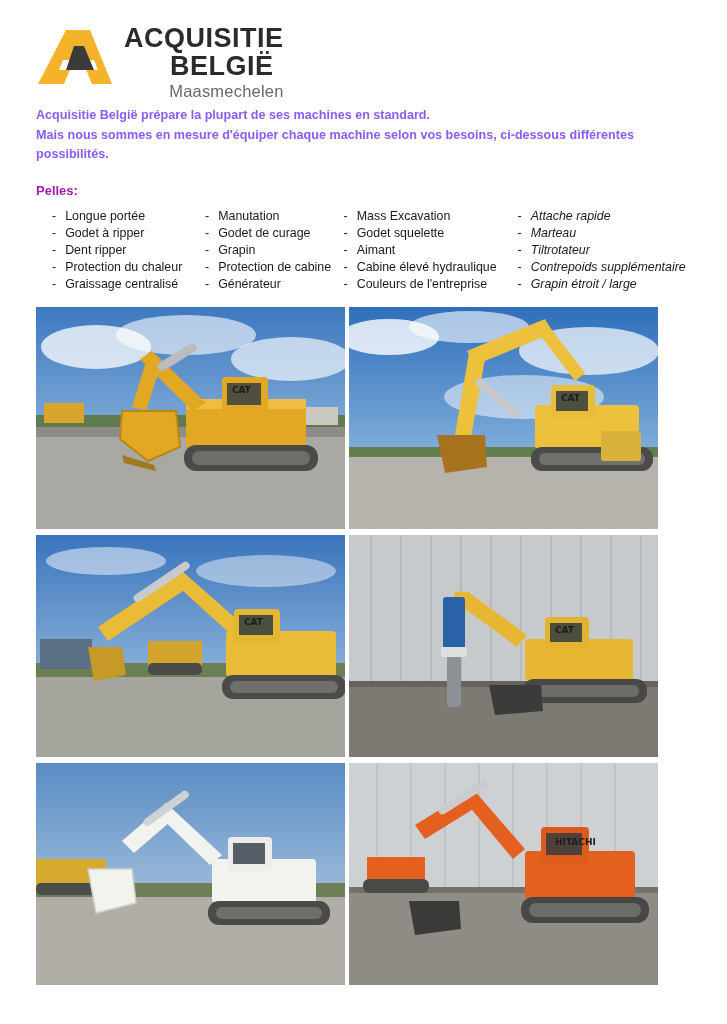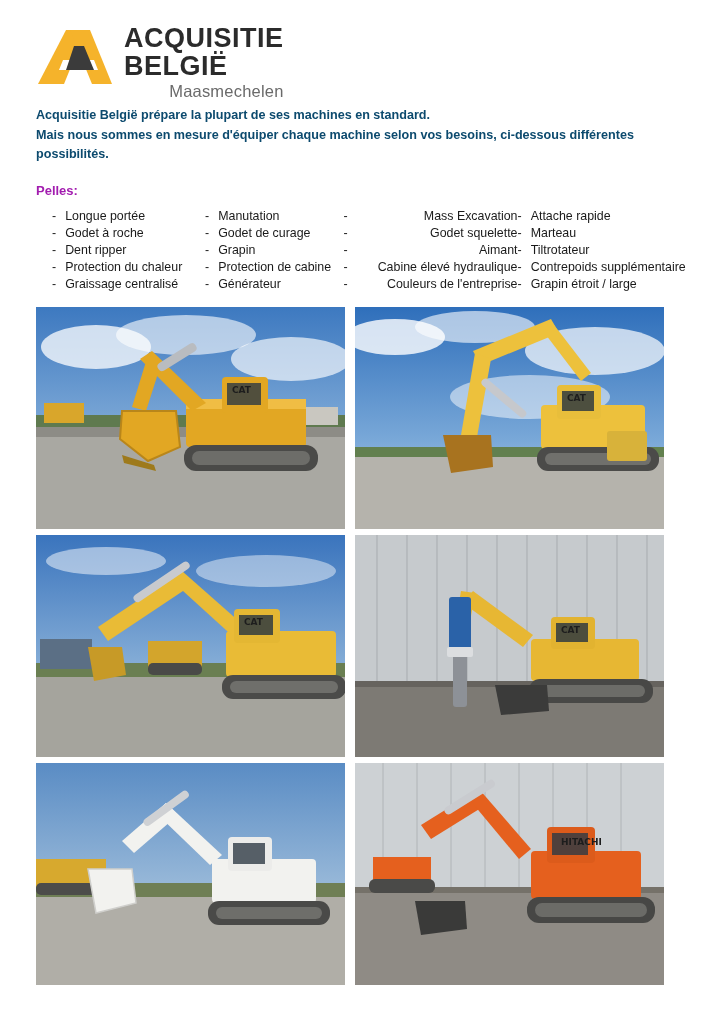--- a/index.html
+++ b/index.html
@@ -44,38 +44,38 @@
     padding-top: 3px;
   }
   .logo-line1, .logo-line2 {
     font-family: "Liberation Sans", sans-serif;
     font-weight: bold;
     font-size: 27px;
     letter-spacing: 0.5px;
     color: #2b2b2b;
     display: block;
   }
-  .logo-line2 { margin-top: 1px; }
+  .logo-line2 { margin-top: 1px; margin-left: 46px; }
   .logo-sub {
     display: block;
     font-size: 16.5px;
     color: #6a6a6a;
     margin-top: 3px;
     letter-spacing: 0.2px;
     text-align: right;
   }
 
   
   .intro {
     margin: 14px 0 0 36px;
     width: 660px;
     font-size: 12.6px;
     font-weight: bold;
     line-height: 1.55;
-    color: #0c4a6e;
+    color: #8b5cf6;
   }
   .intro p { margin: 0; }
 
   
   .section-title {
     margin: 18px 0 0 36px;
     font-size: 13px;
     font-weight: bold;
     color: #a21caf;
   }
@@ -92,31 +92,31 @@
     padding: 1.5px 0;
     vertical-align: top;
     white-space: nowrap;
   }
   .opt-dash {
     width: 18px;
     padding-right: 4px;
   }
   .col-a { width: 152px; }
   .col-b { width: 132px; }
-  .col-c { width: 172px; text-align: right; }
-  .col-d { width: 180px; }
+  .col-c { width: 172px; }
+  .col-d { width: 180px; font-style: italic; }
 
   
   .grid {
     margin: 14px 0 0 36px;
     width: 655px;
     display: grid;
     grid-template-columns: 309px 309px;
     grid-template-rows: 222px 222px 222px;
-    gap: 6px 10px;
+    gap: 6px 4px;
   }
   .photo {
     position: relative;
     overflow: hidden;
     background: #b9c7d4;
   }
   .photo svg { display: block; width: 100%; height: 100%; }
 
   .watermark {
     position: absolute;
@@ -165,21 +165,21 @@
         <td class="col-a">Longue portée</td>
         <td class="opt-dash">-</td>
         <td class="col-b">Manutation</td>
         <td class="opt-dash">-</td>
         <td class="col-c">Mass Excavation</td>
         <td class="opt-dash">-</td>
         <td class="col-d">Attache rapide</td>
       </tr>
       <tr>
         <td class="opt-dash">-</td>
-        <td class="col-a">Godet à roche</td>
+        <td class="col-a">Godet à ripper</td>
         <td class="opt-dash">-</td>
         <td class="col-b">Godet de curage</td>
         <td class="opt-dash">-</td>
         <td class="col-c">Godet squelette</td>
         <td class="opt-dash">-</td>
         <td class="col-d">Marteau</td>
       </tr>
       <tr>
         <td class="opt-dash">-</td>
         <td class="col-a">Dent ripper</td>

